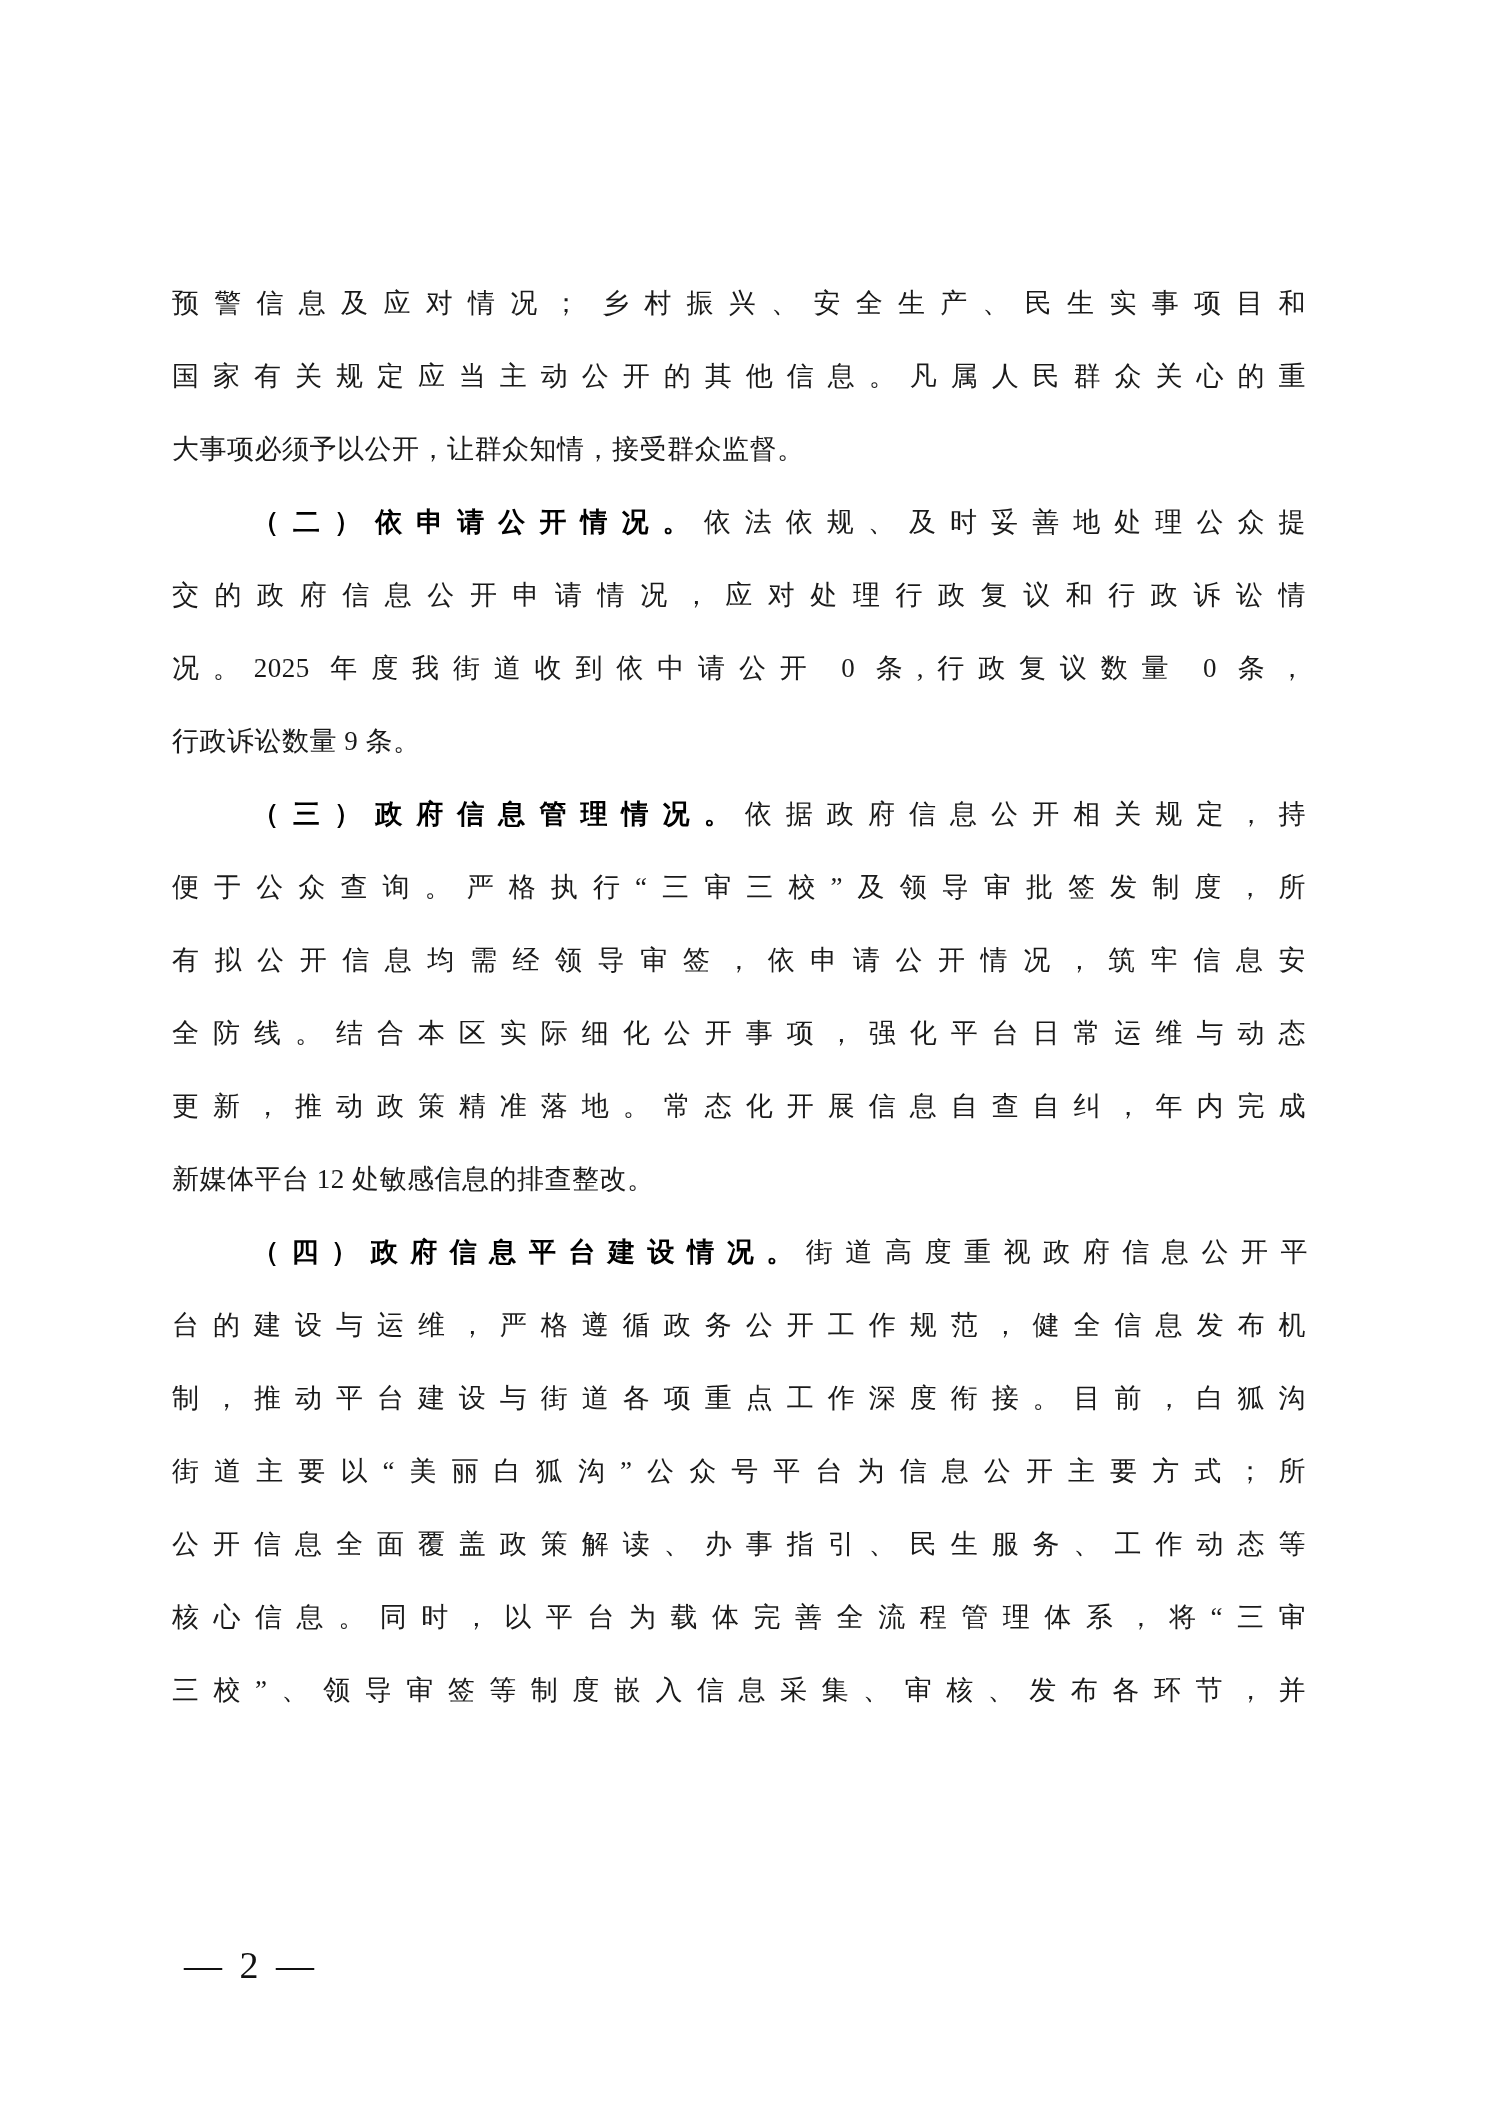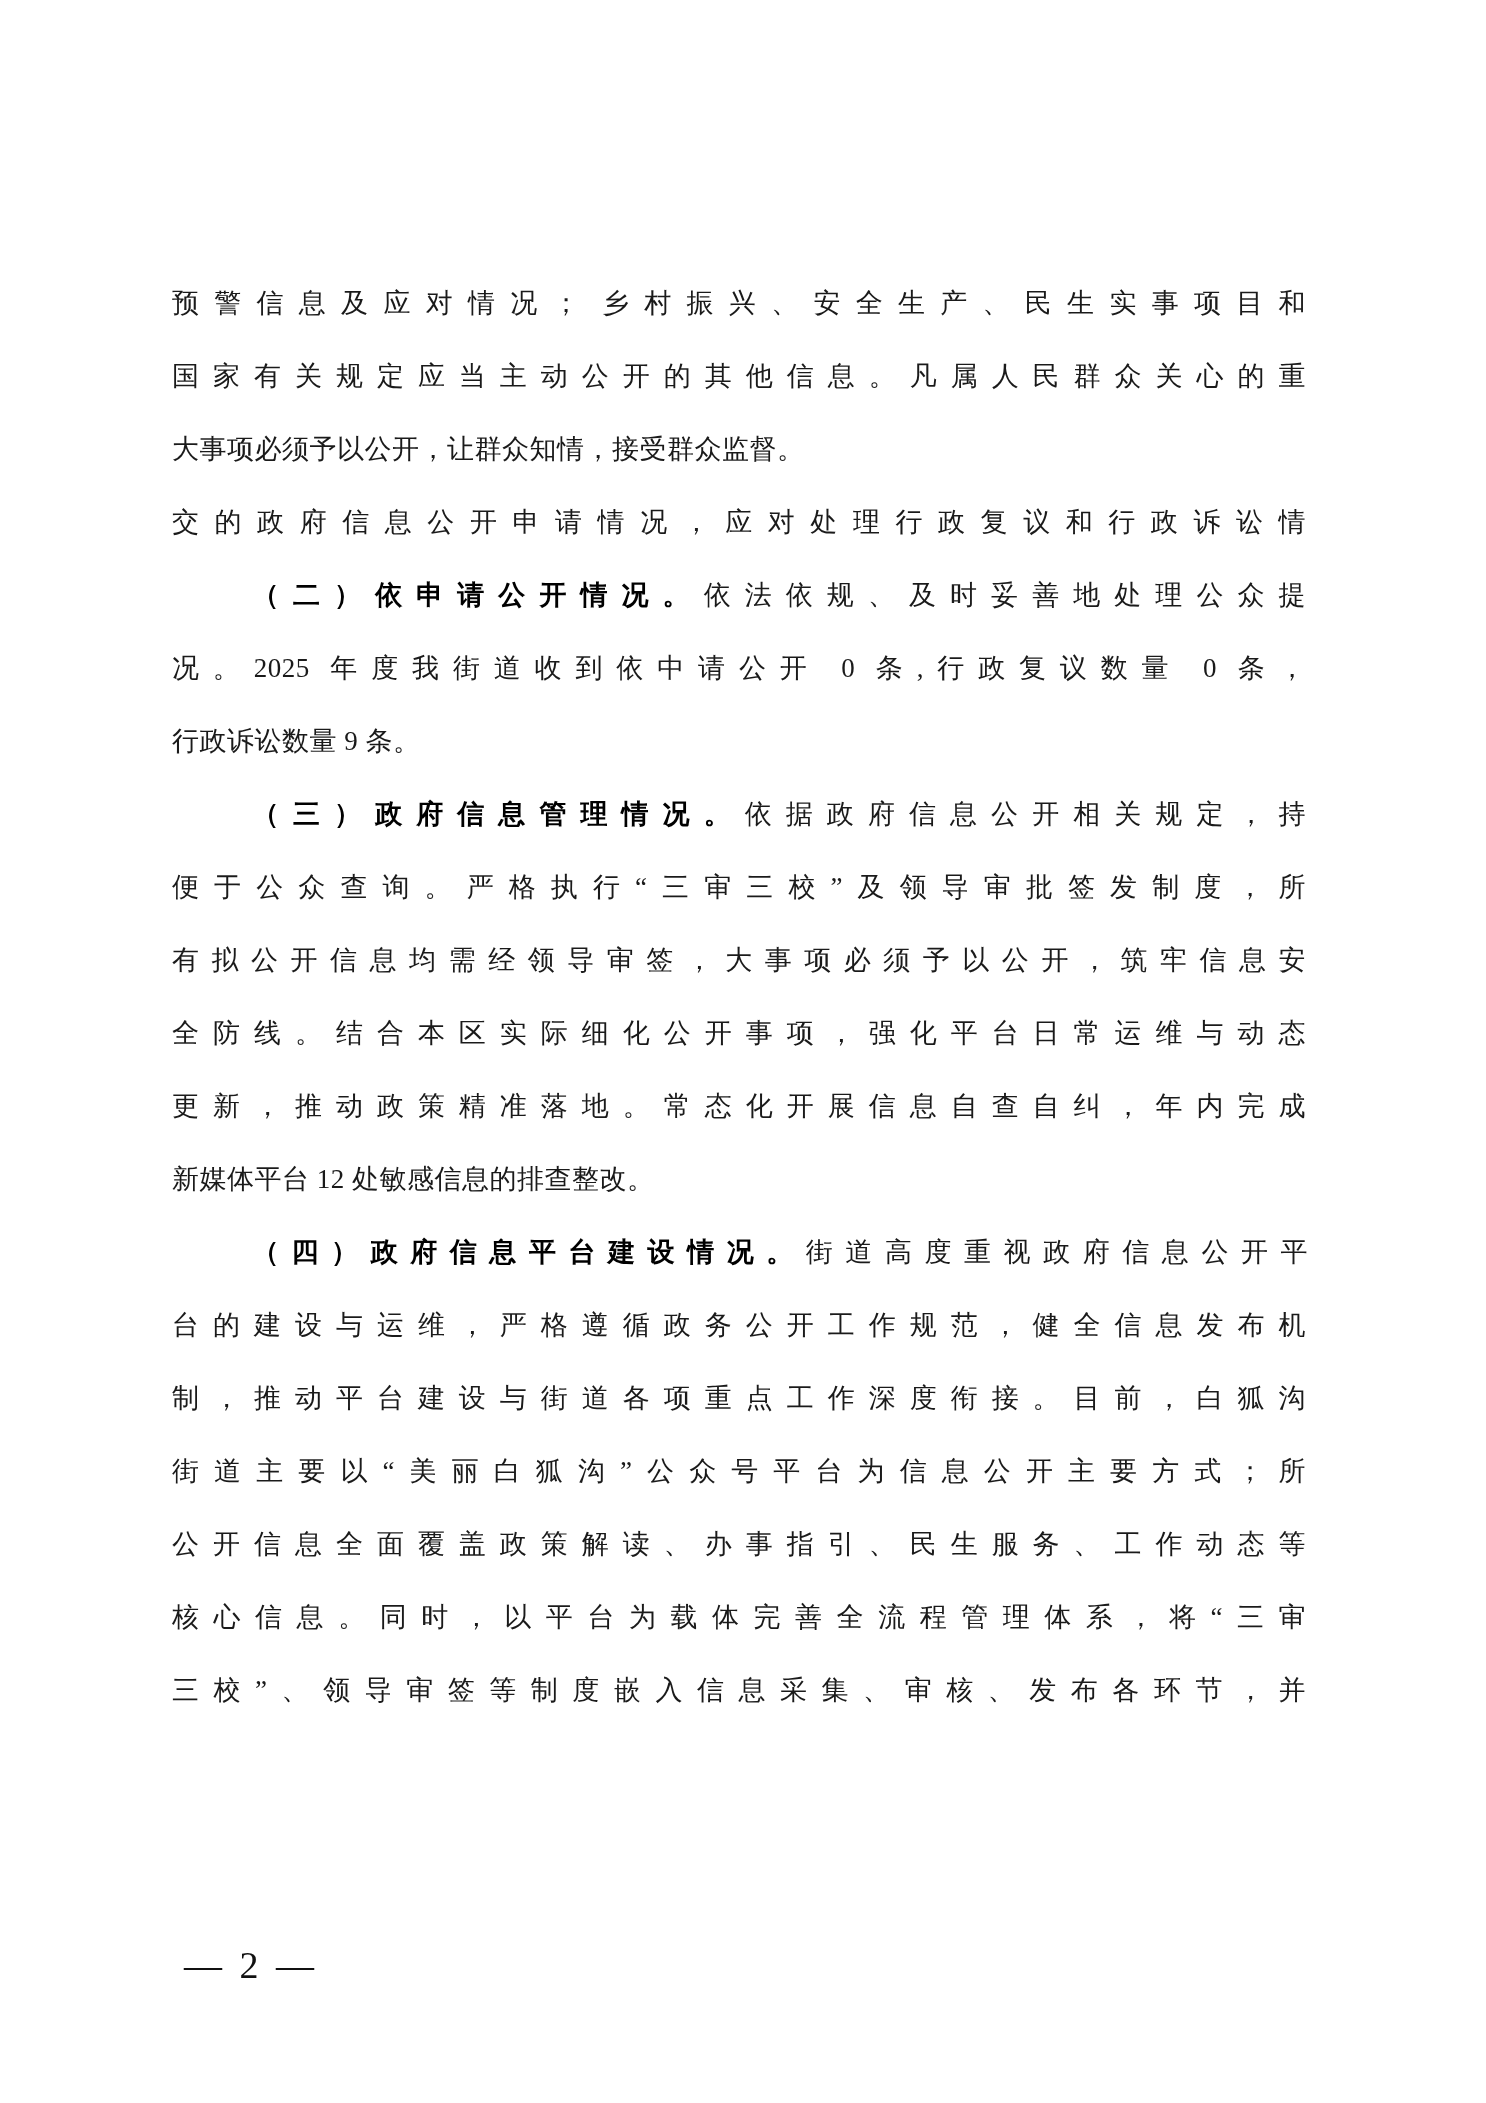--- a/index.html
+++ b/index.html
@@ -43,27 +43,27 @@
   }
 </style>
 </head>
 <body>
 
 <div class="page">
   <div class="doc-body">
       <div class="line just"><span>预警信息及应对情况； 乡村振兴、安全生产、民生实事项目和</span></div>
       <div class="line just"><span>国家有关规定应当主动公开的其他信息。凡属人民群众关心的重</span></div>
       <div class="line"><span>大事项必须予以公开，让群众知情，接受群众监督。</span></div>
+      <div class="line just indent"><span class="bold">（二）依申请公开情况。</span><span>依法依规、及时妥善地处理公众提</span></div>
       <div class="line just"><span>交的政府信息公开申请情况，应对处理行政复议和行政诉讼情</span></div>
-      <div class="line just indent"><span class="bold">（二）依申请公开情况。</span><span>依法依规、及时妥善地处理公众提</span></div>
       <div class="line just"><span>况。2025 年度我街道收到依中请公开 0 条,行政复议数量 0 条，</span></div>
       <div class="line"><span>行政诉讼数量 9 条。</span></div>
       <div class="line just indent"><span class="bold">（三）政府信息管理情况。</span><span>依据政府信息公开相关规定，持</span></div>
       <div class="line just"><span>便于公众查询。严格执行“三审三校”及领导审批签发制度，所</span></div>
-      <div class="line just"><span>有拟公开信息均需经领导审签，大事项必须予以公开，筑牢信息安</span></div>
+      <div class="line just"><span>有拟公开信息均需经领导审签，依申请公开情况，筑牢信息安</span></div>
       <div class="line just"><span>全防线。结合本区实际细化公开事项，强化平台日常运维与动态</span></div>
       <div class="line just"><span>更新，推动政策精准落地。常态化开展信息自查自纠，年内完成</span></div>
       <div class="line"><span>新媒体平台 12 处敏感信息的排查整改。</span></div>
       <div class="line just indent tight"><span class="bold">（四）政府信息平台建设情况。</span><span>街道高度重视政府信息公开平</span></div>
       <div class="line just"><span>台的建设与运维，严格遵循政务公开工作规范，健全信息发布机</span></div>
       <div class="line just"><span>制，推动平台建设与街道各项重点工作深度衔接。目前，白狐沟</span></div>
       <div class="line just"><span>街道主要以“美丽白狐沟”公众号平台为信息公开主要方式；所</span></div>
       <div class="line just"><span>公开信息全面覆盖政策解读、办事指引、民生服务、工作动态等</span></div>
       <div class="line just"><span>核心信息。同时，以平台为载体完善全流程管理体系，将“三审</span></div>
       <div class="line just"><span>三校”、领导审签等制度嵌入信息采集、审核、发布各环节，并</span></div>

